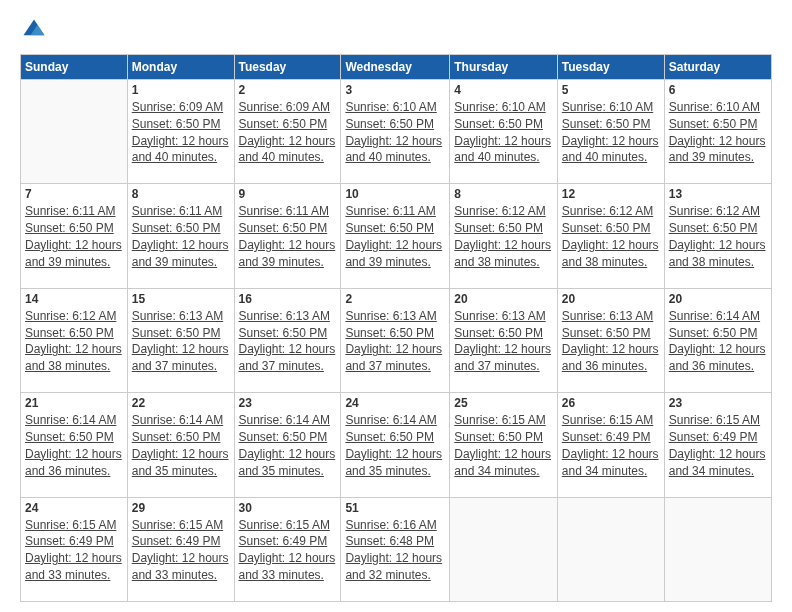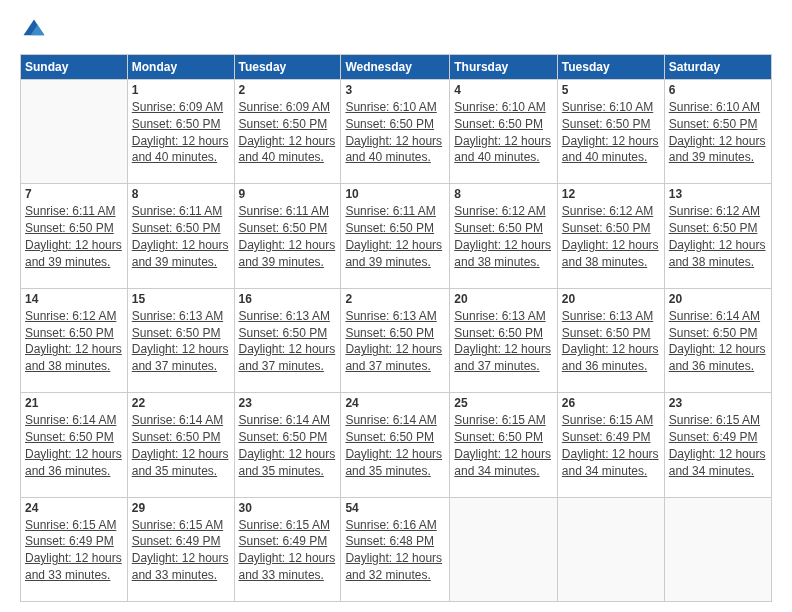--- a/index.html
+++ b/index.html
@@ -253,21 +253,21 @@
           </td>
           <td>
             <span class="day-number">29</span>
             <div class="day-info">Sunrise: 6:15 AM<br>Sunset: 6:49 PM<br>Daylight: 12 hours and 33 minutes.</div>
           </td>
           <td>
             <span class="day-number">30</span>
             <div class="day-info">Sunrise: 6:15 AM<br>Sunset: 6:49 PM<br>Daylight: 12 hours and 33 minutes.</div>
           </td>
           <td>
-            <span class="day-number">54</span>
+            <span class="day-number">51</span>
             <div class="day-info">Sunrise: 6:16 AM<br>Sunset: 6:48 PM<br>Daylight: 12 hours and 32 minutes.</div>
           </td>
           <td class="empty-cell"></td>
           <td class="empty-cell"></td>
           <td class="empty-cell"></td>
         </tr>
       </tbody>
   </table>
 </div>
 

